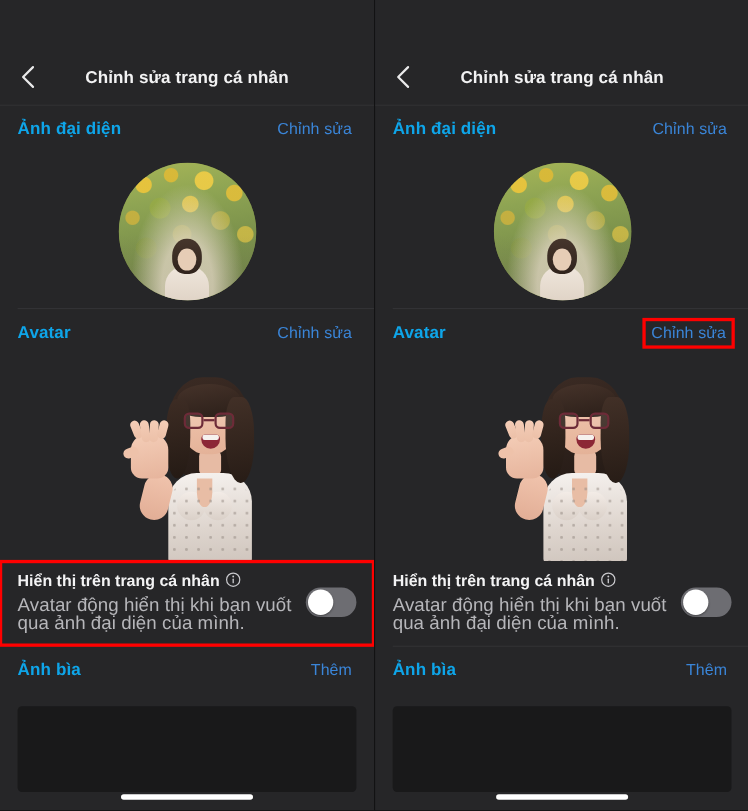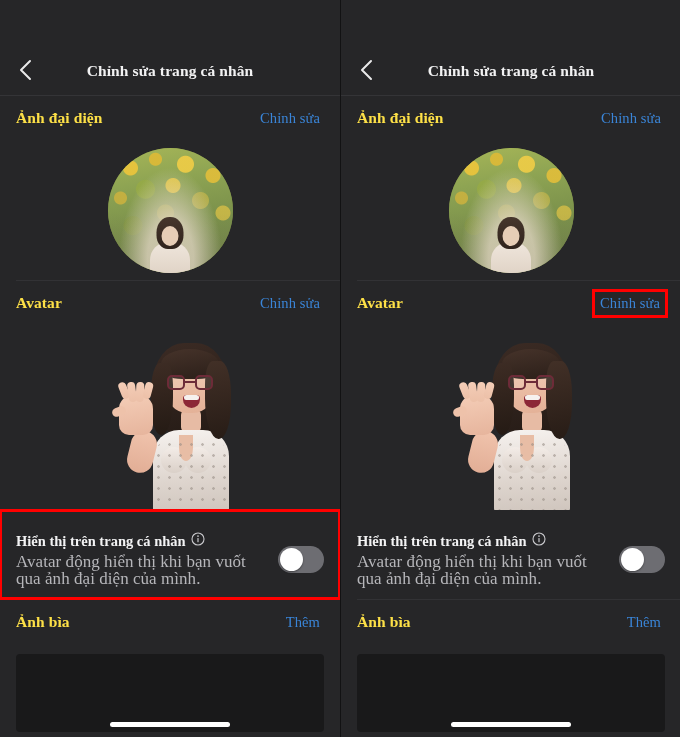--- a/index.html
+++ b/index.html
@@ -12,21 +12,20 @@
     height: 737px;
     font-family: "Liberation Sans", sans-serif;
     overflow: hidden;
   }
   .stage {
     position: relative;
     width: 680px;
     height: 558px;
     background: #1d1d1f;
     display: flex;
-    font-family: Liberation Serif, serif;
   }
   .panel {
     position: relative;
     width: 340px;
     height: 737px;
     background: #262628;
     overflow: hidden;
     flex: 0 0 340px;
   }
   .panel.right {
@@ -71,21 +70,21 @@
   
   .row-head {
     display: flex;
     align-items: center;
     justify-content: space-between;
     padding: 0 16px;
     height: 44px;
     box-sizing: border-box;
   }
   .row-title {
-    color: #fde047;
+    color: #0ea5e9;
     font-size: 15.5px;
     font-weight: 700;
     letter-spacing: .1px;
   }
   .row-action {
     color: #3a85d8;
     font-size: 14.5px;
     font-weight: 500;
     letter-spacing: .1px;
     padding: 3px 4px;
@@ -338,21 +337,21 @@
     background: #eec2aa;
     transform: rotate(-20deg);
   }
 
   
   .toggle-row {
     position: relative;
     display: flex;
     align-items: center;
     justify-content: space-between;
-    padding: 22px 16px 12px 16px;
+    padding: 10px 16px 12px 16px;
     box-sizing: border-box;
     min-height: 70px;
   }
   .toggle-row.boxed {
     outline: 3px solid #ff0000;
     outline-offset: -2px;
   }
   .tg-texts { max-width: 250px; }
   .tg-label {
     color: #f3f3f4;

